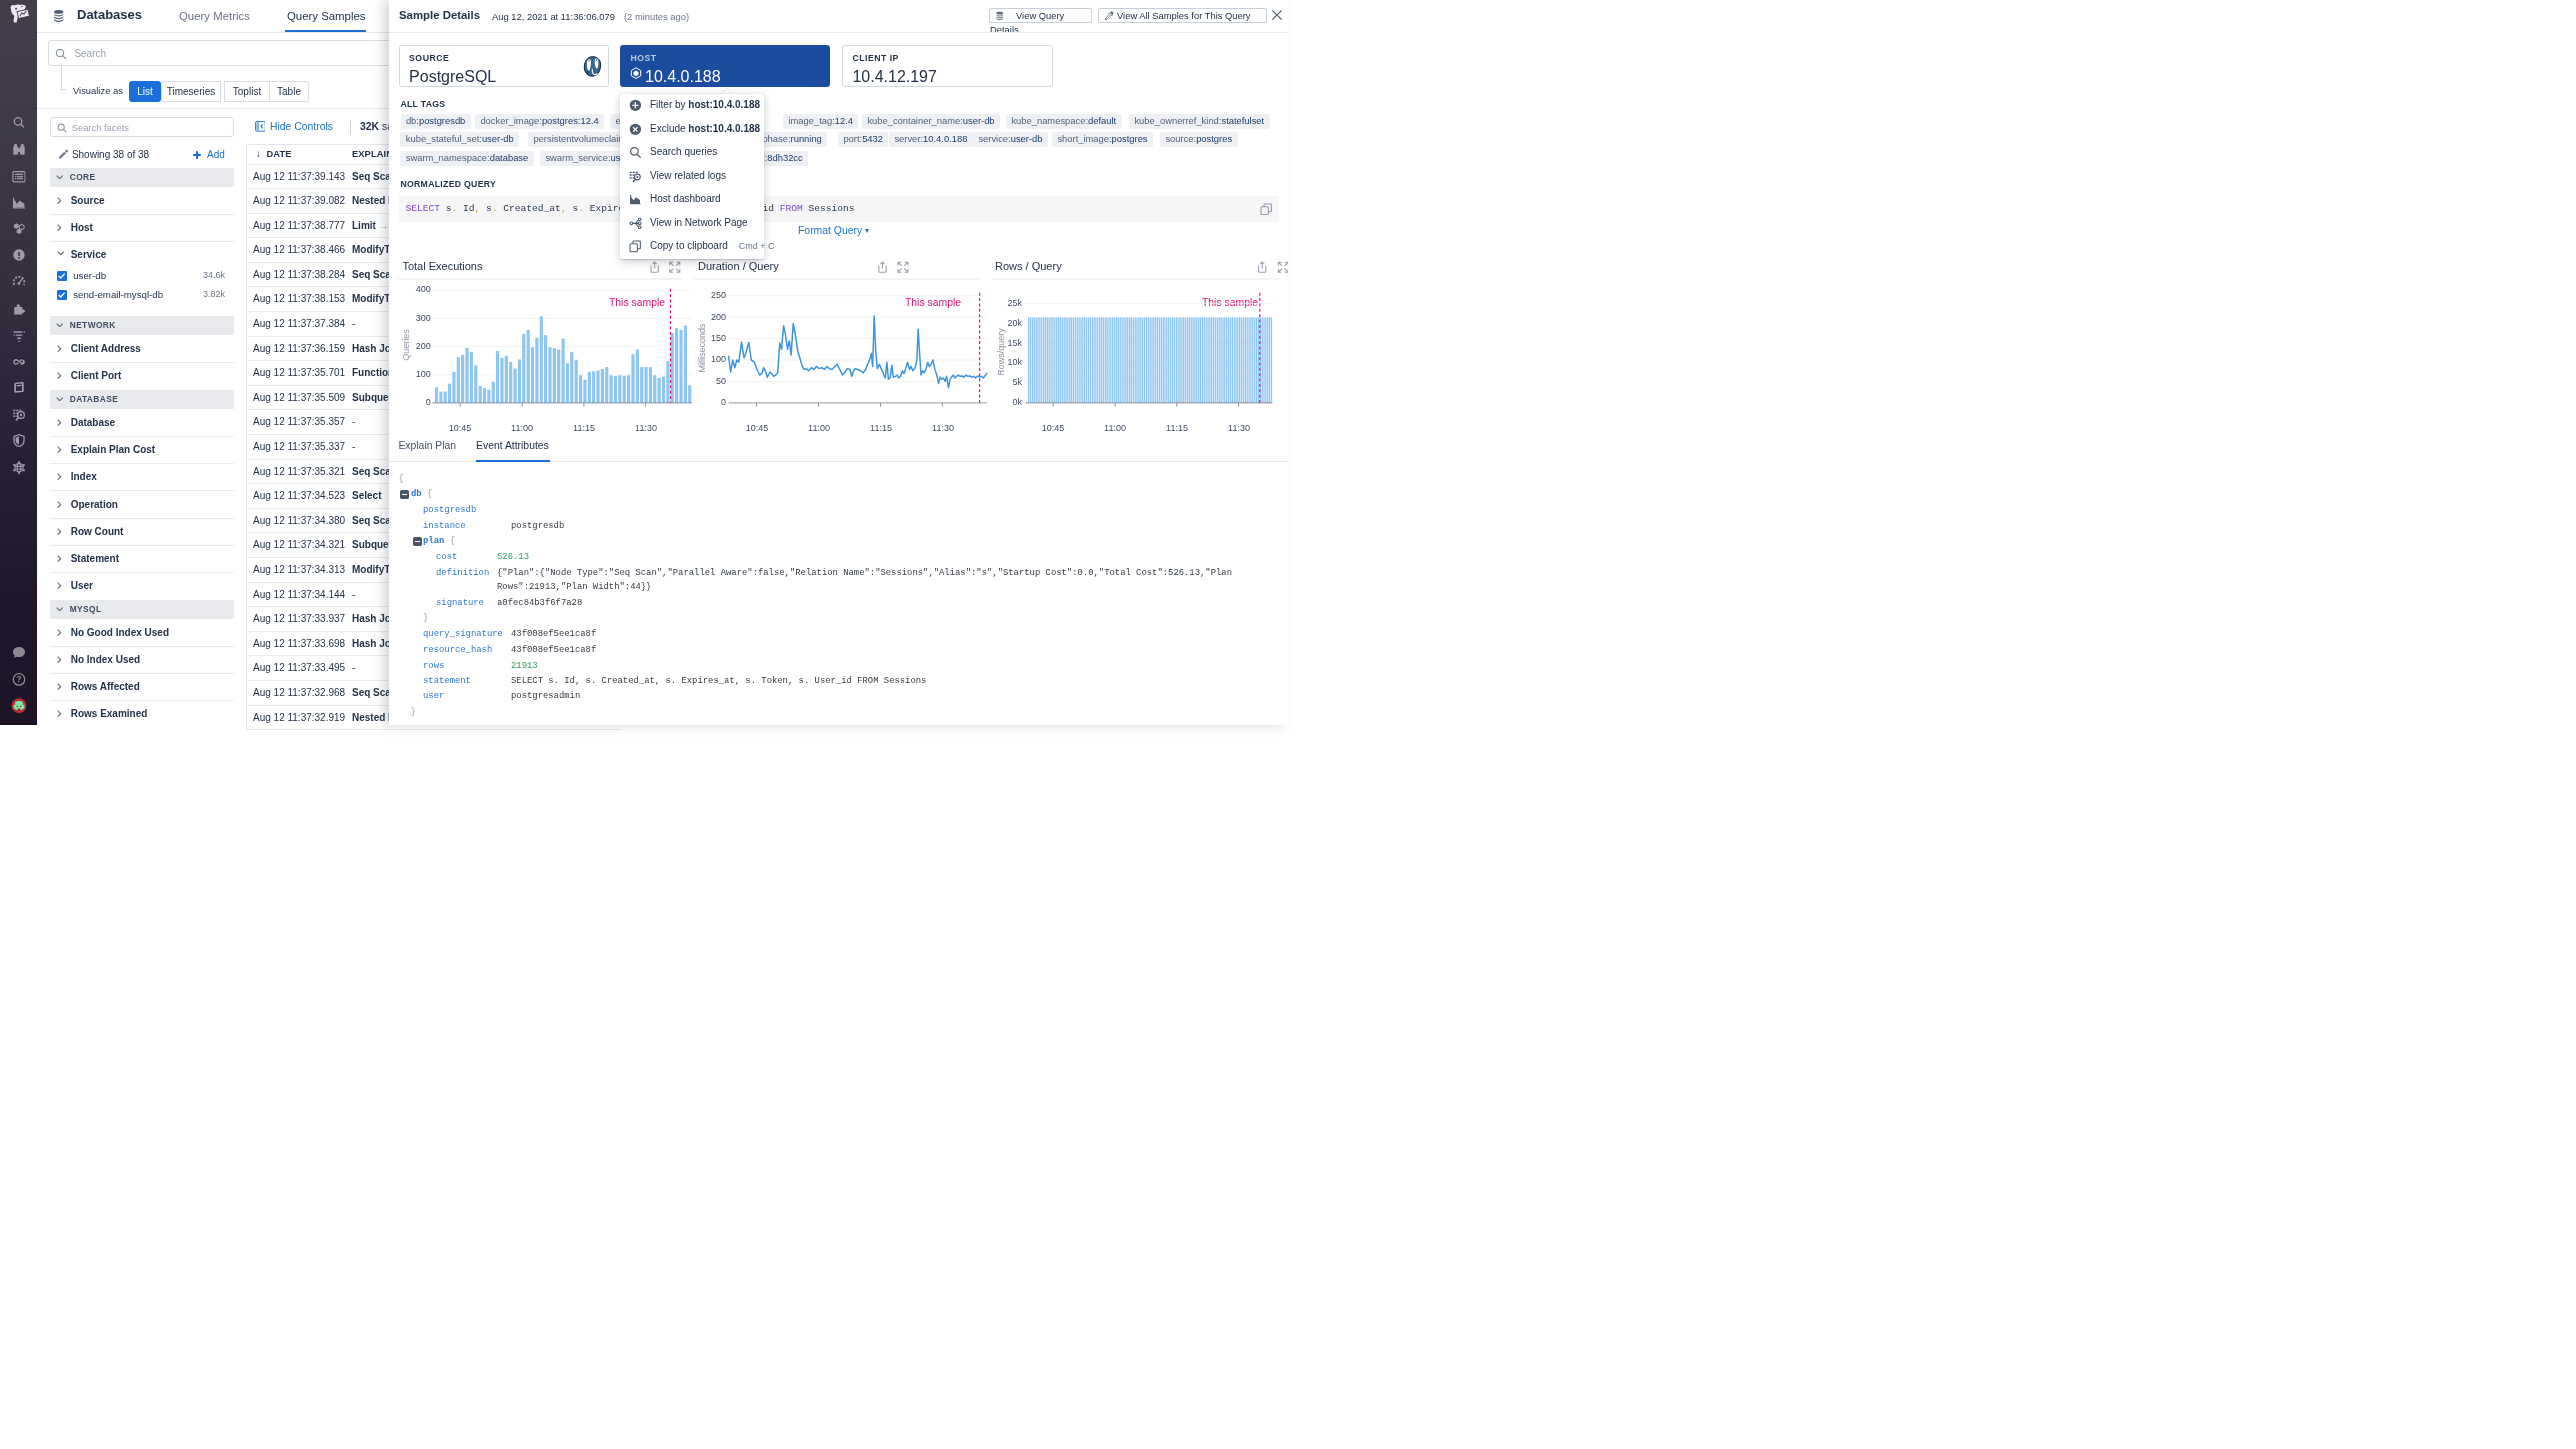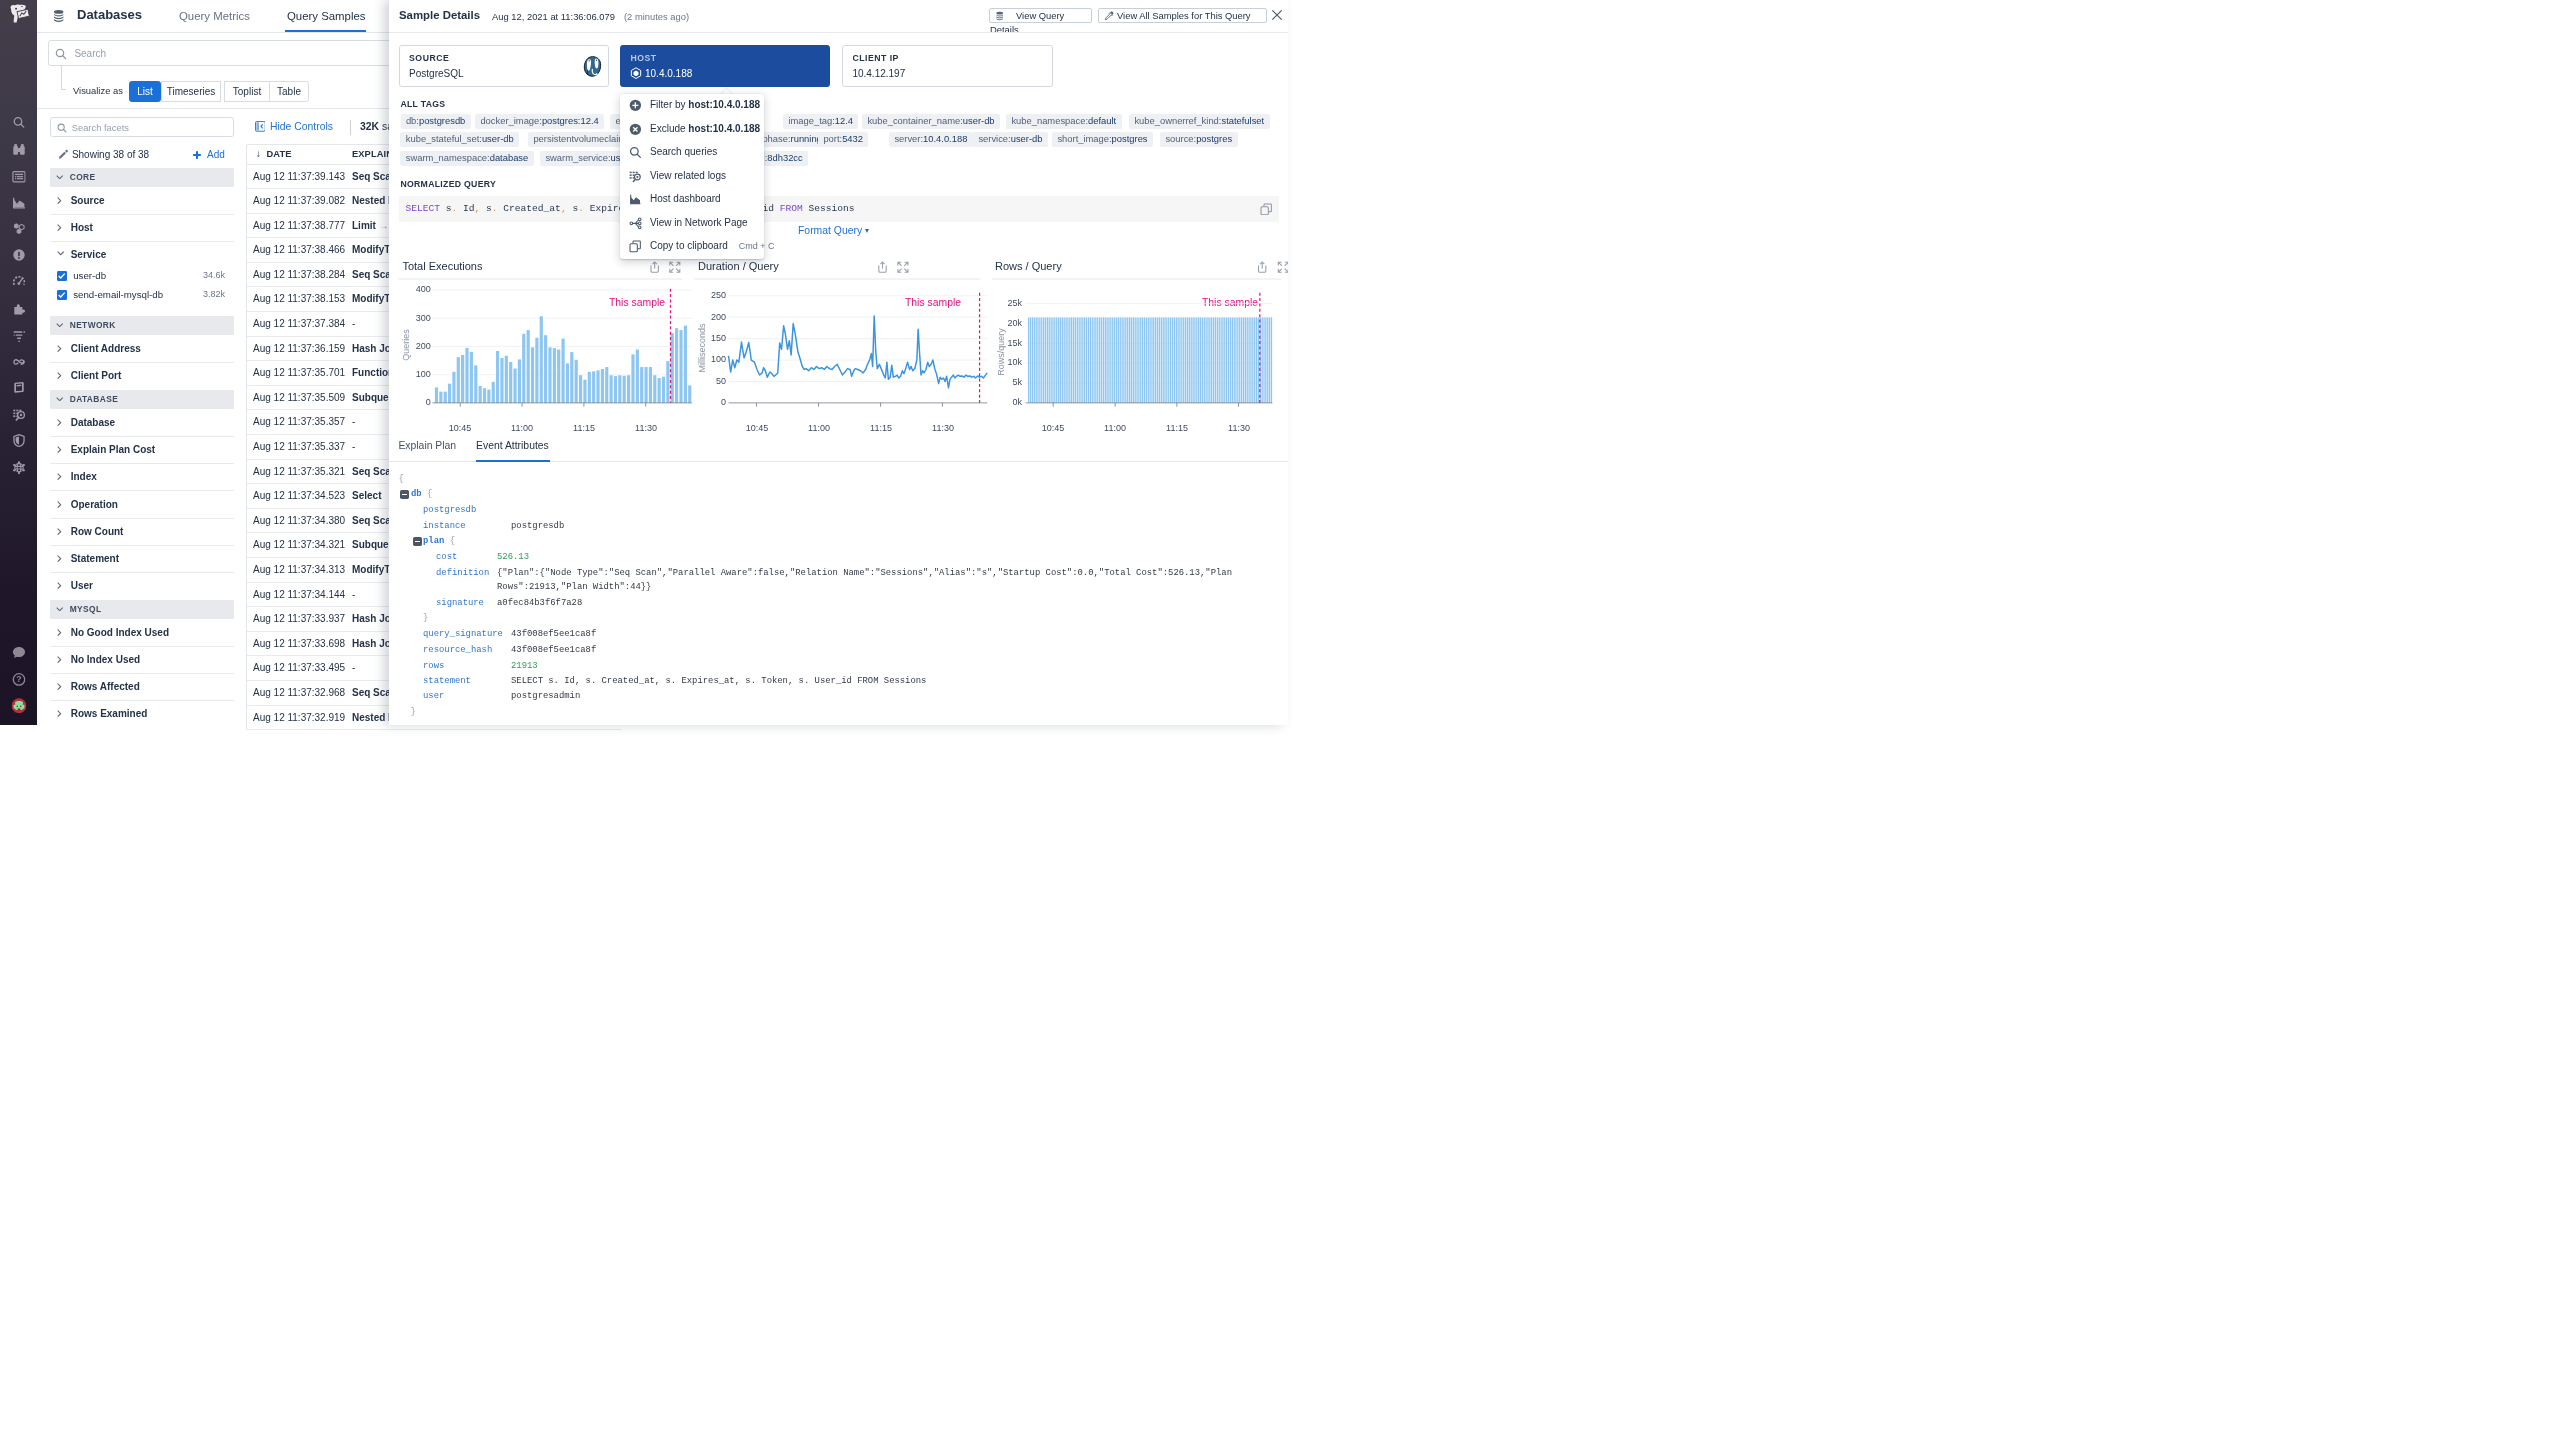--- a/index.html
+++ b/index.html
@@ -422,21 +422,21 @@
 #ph-ago { position:absolute; left:235px; top:10.7px; font-size:9.4px; color:#6b7587; }
 .pbtn { position:absolute; top:8px; height:15.4px; border:0.7px solid #c9cfd8; border-radius:2px; background:#fff;
   font-size:9.4px; color:#243247; line-height:14px; }
 #pb1 { left:600px; width:103px; }
 #pb2 { left:709px; width:169px; }
 .pbtn .ic { position:absolute; left:5.4px; top:2px; }
 #pclose { position:absolute; left:882px; top:9.4px; }
 #pborder { position:absolute; left:0; top:32px; width:899px; height:0.7px; background:#e9ebee; }
 .card { position:absolute; top:45px; height:42px; border:0.7px solid #d3d7de; border-radius:2.7px; background:#fff; }
 .card .lbl { position:absolute; left:9.4px; top:6.7px; font-size:8.7px; font-weight:700; letter-spacing:0.5px; color:#243247; }
-.card .val { position:absolute; left:9.4px; top:22px; font-size:10px; color:#243247; }
+.card .val { position:absolute; left:9.4px; top:22px; font-size:16px; color:#243247; }
 #card2 { background:#1b4c9e; border-color:#1b4c9e; }
 #card2 .lbl { color:#b9c6e4; }
 #card2 .val { color:#fff; left:24px; }
 #caret { position:absolute; left:331px; top:87px; }
 #alltags { position:absolute; left:11.4px; top:99px; font-size:8.7px; font-weight:700; letter-spacing:0.3px; color:#243247; }
 .chip { position:absolute; height:14.8px; background:#eef0f3; border-radius:2px; font-size:9.4px; line-height:14.8px;
   padding:0 5.4px; color:#50617c; white-space:nowrap; }
 .chip b { color:#1c3c6b; font-weight:400; }
 #nql { position:absolute; left:11.4px; top:179px; font-size:8.7px; font-weight:700; letter-spacing:0.3px; color:#243247; }
 #qblock { position:absolute; left:10px; top:196px; width:880px; height:26px; background:#f6f6f7; }
@@ -515,21 +515,21 @@
  <div class="chip" style="left:11.5px;top:114px">db:<b>postgresdb</b></div>
  <div class="chip" style="left:86px;top:114px">docker_image:<b>postgres:12.4</b></div>
  <div class="chip" style="left:221px;top:114px">env:<b>production</b></div>
  <div class="chip" style="left:394px;top:114px">image_tag:<b>12.4</b></div>
  <div class="chip" style="left:473px;top:114px">kube_container_name:<b>user-db</b></div>
  <div class="chip" style="left:617px;top:114px">kube_namespace:<b>default</b></div>
  <div class="chip" style="left:740px;top:114px">kube_ownerref_kind:<b>statefulset</b></div>
  <div class="chip" style="left:11.4px;top:132px">kube_stateful_set:<b>user-db</b></div>
  <div class="chip" style="left:139px;top:132px">persistentvolumeclaim:<b>user-db</b></div>
  <div class="chip" style="left:368px;top:132px">phase:<b>running</b></div>
- <div class="chip" style="left:429px;top:132px">port:<b>5432</b></div>
+ <div class="chip" style="left:449px;top:132px">port:<b>5432</b></div>
  <div class="chip" style="left:500px;top:132px">server:<b>10.4.0.188</b></div>
  <div class="chip" style="left:584px;top:132px">service:<b>user-db</b></div>
  <div class="chip" style="left:663px;top:132px">short_image:<b>postgres</b></div>
  <div class="chip" style="left:771px;top:132px">source:<b>postgres</b></div>
  <div class="chip" style="left:11.4px;top:151px">swarm_namespace:<b>database</b></div>
  <div class="chip" style="left:151px;top:151px">swarm_service:<b>user-db</b></div>
  <div class="chip" style="left:363px;top:151px">id:<b>8dh32cc</b></div>
  <div id="nql">NORMALIZED QUERY</div>
  <div id="qblock">
   <div id="qcode"><span class="kw">SELECT</span> s<span class="p">.</span> Id<span class="p">,</span> s<span class="p">.</span> Created_at<span class="p">,</span> s<span class="p">.</span> Expires_at<span class="p">,</span> s<span class="p">.</span> Token<span class="p">,</span> s<span class="p">.</span> User_id <span class="kw">FROM</span> Sessions</div>

